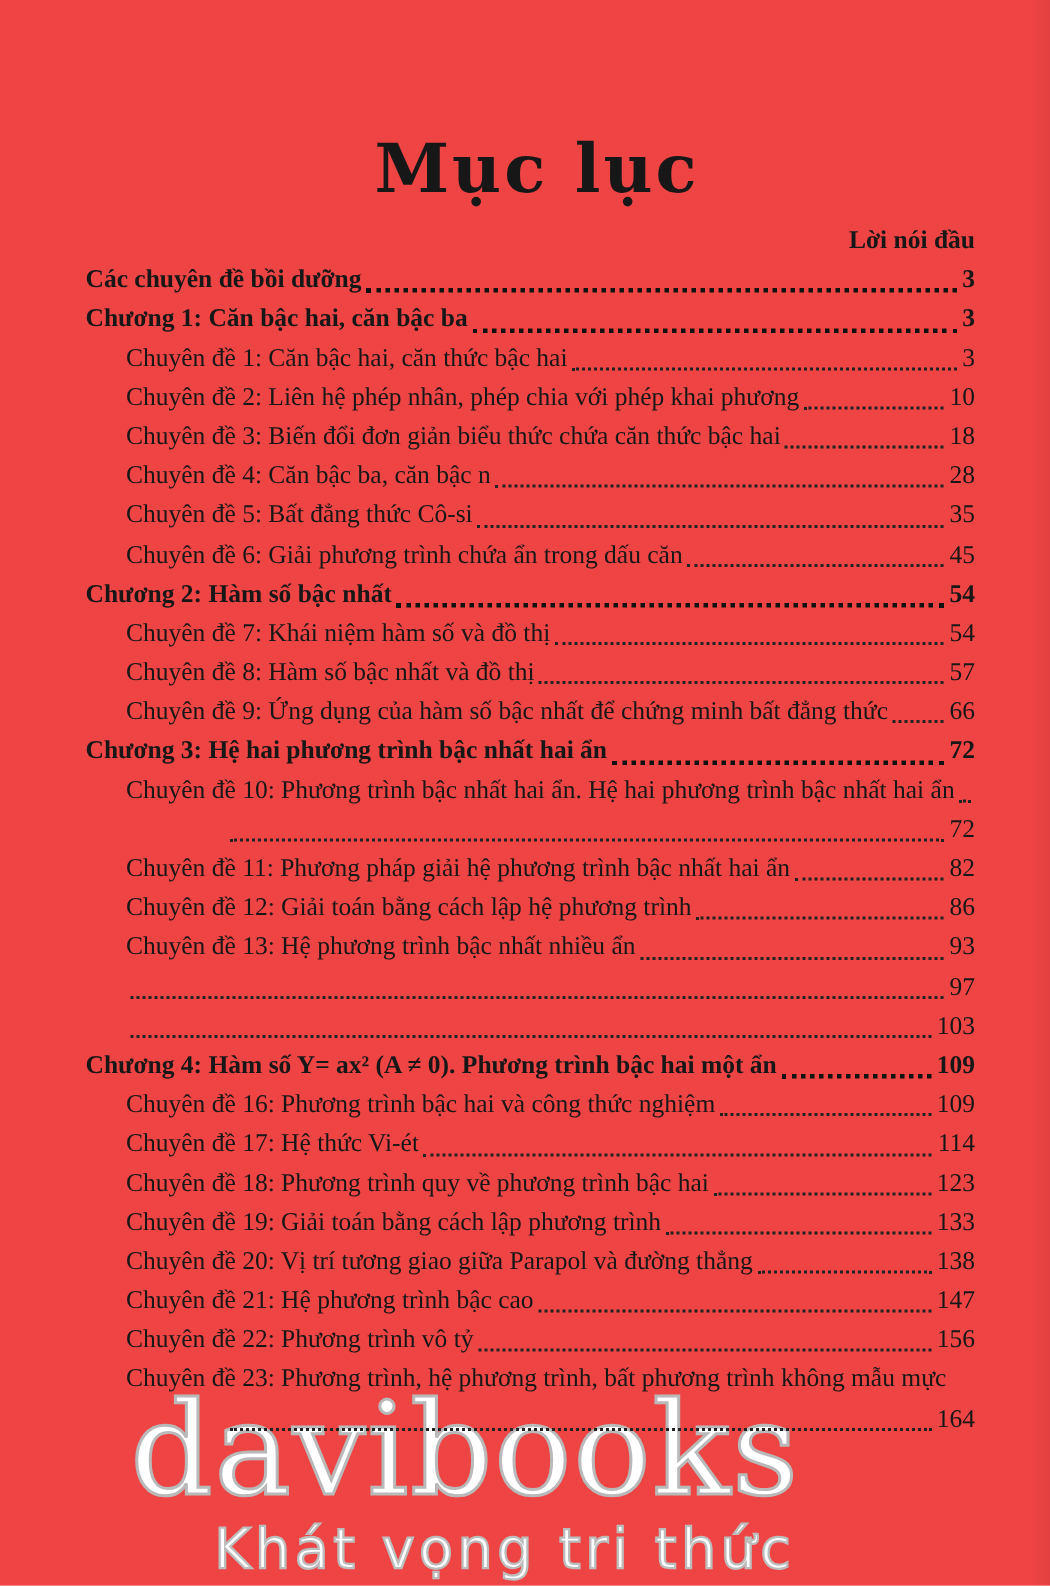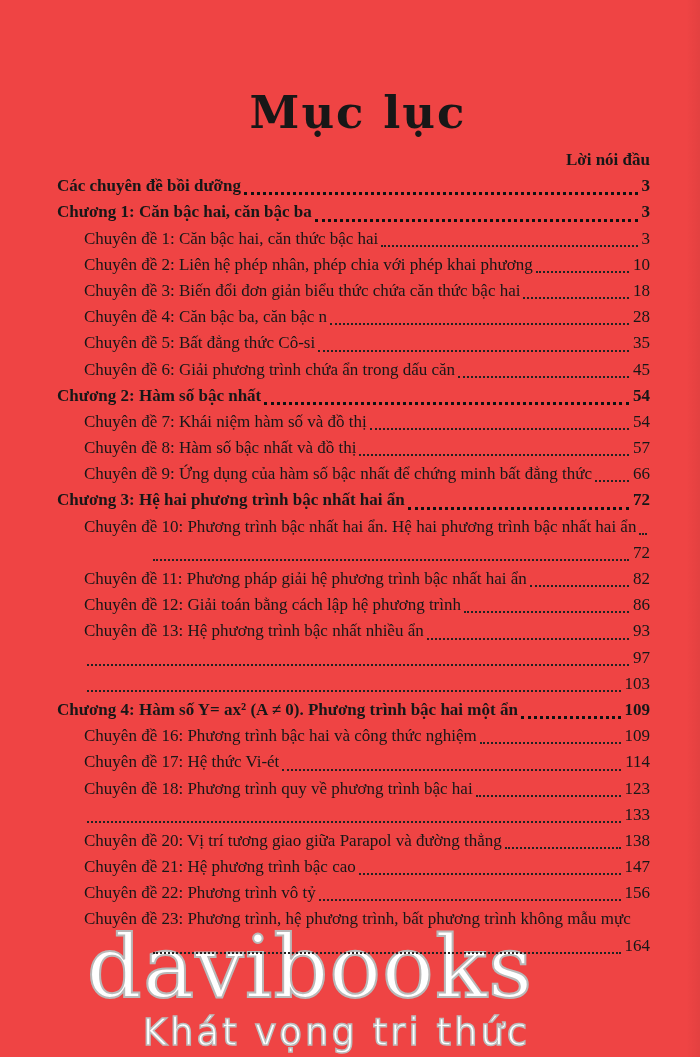--- a/index.html
+++ b/index.html
@@ -221,20 +221,21 @@
         <span class="t">Chuyên đề 17: Hệ thức Vi-ét</span>
         <span class="leader"></span>
         <span class="p">114</span>
       </div>
       <div class="row indent">
         <span class="t">Chuyên đề 18: Phương trình quy về phương trình bậc hai</span>
         <span class="leader"></span>
         <span class="p">123</span>
       </div>
       <div class="row indent">
+        <span class="t">Chuyên đề 19: Giải toán bằng cách lập phương trình</span>
         <span class="leader"></span>
         <span class="p">133</span>
       </div>
       <div class="row indent">
         <span class="t">Chuyên đề 20: Vị trí tương giao giữa Parapol và đường thẳng</span>
         <span class="leader"></span>
         <span class="p">138</span>
       </div>
       <div class="row indent">
         <span class="t">Chuyên đề 21: Hệ phương trình bậc cao</span>

